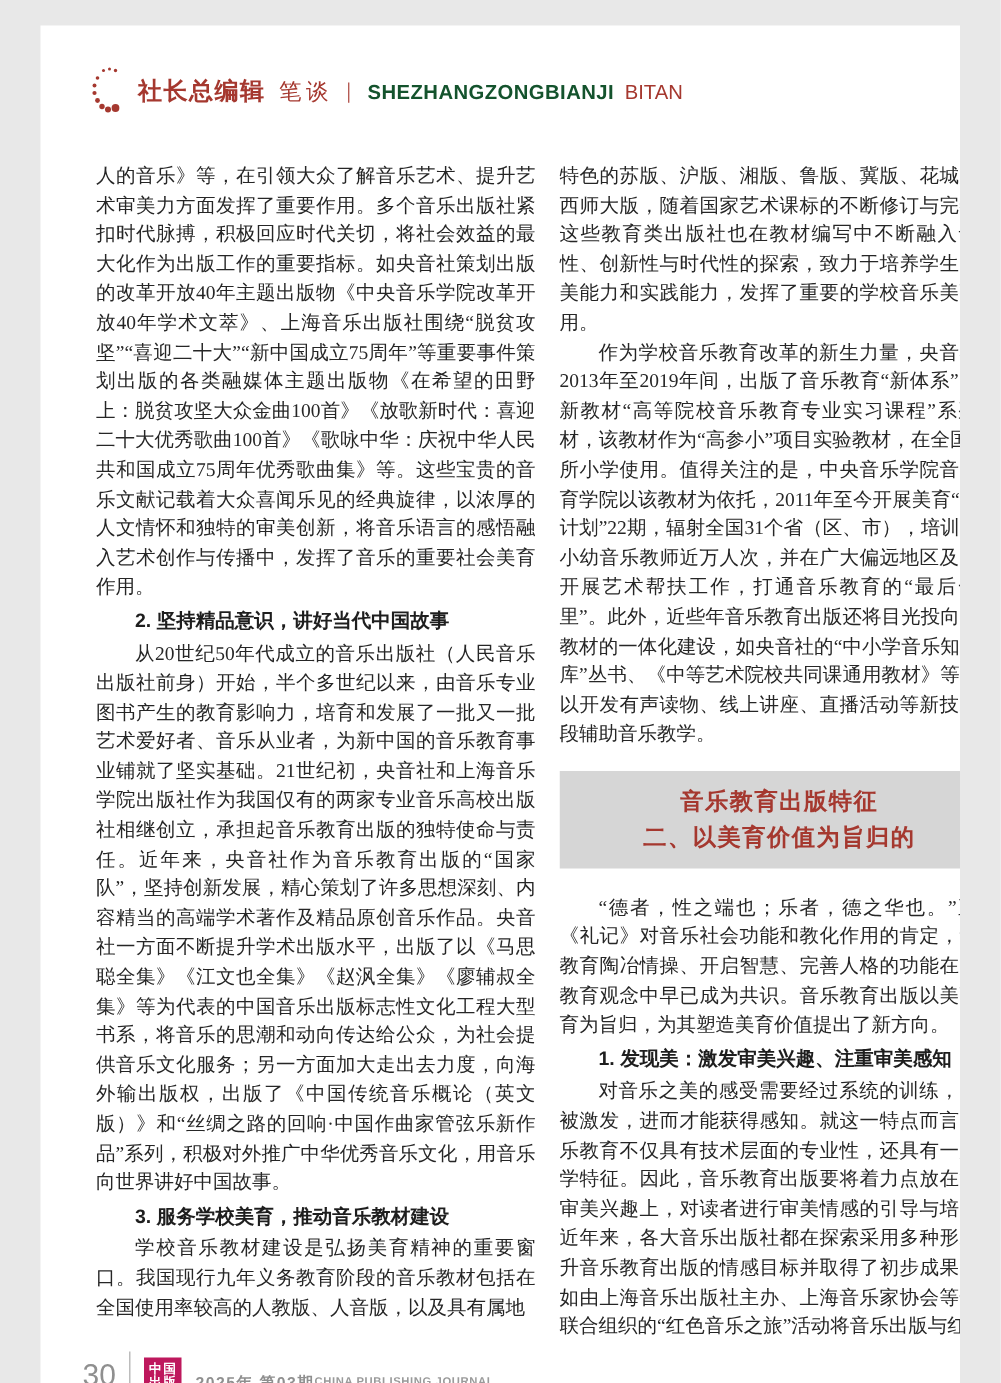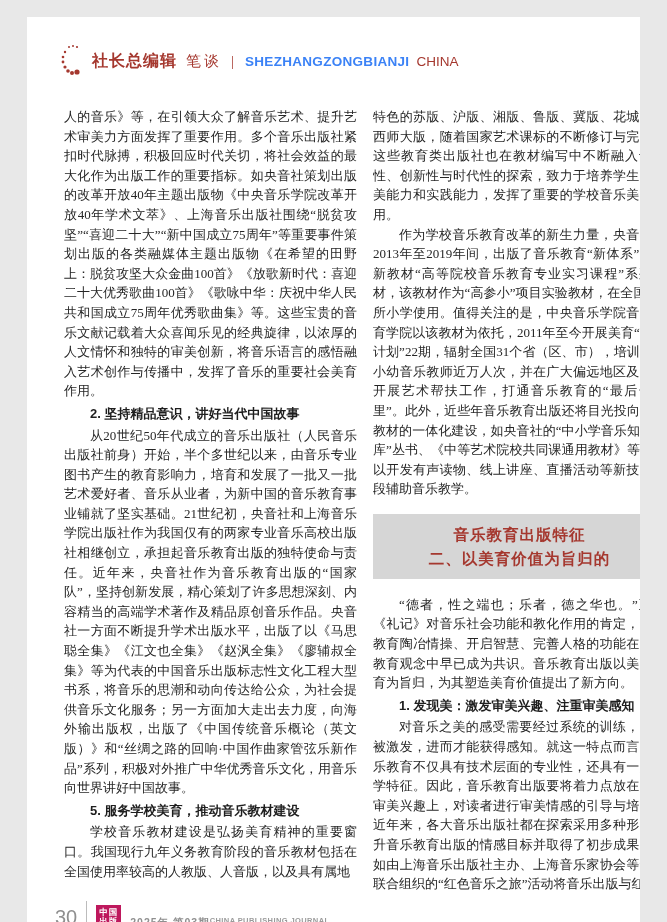--- a/index.html
+++ b/index.html
@@ -11,21 +11,21 @@
   
   .header {
     position:absolute; top:24px; left:32px;
     display:flex; align-items:center; gap:7px;
   }
   .dots-icon { flex:0 0 auto; margin-top:2px; }
   .hdr-cn-bold  { color:#a5382f; font-family:"Liberation Sans","DejaVu Sans",sans-serif;
                   font-weight:bold; font-size:16px; letter-spacing:1px; }
   .hdr-cn-reg   { color:#a5382f; font-size:15px; letter-spacing:3px; margin-left:2px; }
   .hdr-sep      { color:#a5382f; font-size:15px; margin:0 4px 0 2px; }
-  .hdr-en-bold  { color:#3b82f6; font-family:"Liberation Sans","DejaVu Sans",sans-serif;
+  .hdr-en-bold  { color:#14532d; font-family:"Liberation Sans","DejaVu Sans",sans-serif;
                   font-weight:bold; font-size:13.5px; letter-spacing:0.3px; }
   .hdr-en-reg   { color:#a5382f; font-family:"Liberation Sans","DejaVu Sans",sans-serif;
                   font-weight:normal; font-size:13.5px; }
   
   .col {
     position:absolute; top:90px; width:293px; height:786px; overflow:hidden;
     font-size:13px; line-height:19.6px; text-align:justify; color:#262626;
   }
   .col-left  { left:37px; }
   .col-right { left:346px; }
@@ -84,28 +84,28 @@
           <circle cx="9" cy="28" r="1.8"></circle>
           <circle cx="13" cy="30" r="2.0"></circle>
           <circle cx="18" cy="29" r="2.6"></circle>
         </g>
       </svg>
     </span>
     <span class="hdr-cn-bold">社长总编辑</span>
     <span class="hdr-cn-reg">笔谈</span>
     <span class="hdr-sep">|</span>
     <span class="hdr-en-bold">SHEZHANGZONGBIANJI</span>
-    <span class="hdr-en-reg">CHINA</span>
+    <span class="hdr-en-reg">BITAN</span>
   </div>
 
   <div class="col col-left">
     <p class="cont">人的音乐》等，在引领大众了解音乐艺术、提升艺术审美力方面发挥了重要作用。多个音乐出版社紧扣时代脉搏，积极回应时代关切，将社会效益的最大化作为出版工作的重要指标。如央音社策划出版的改革开放40年主题出版物《中央音乐学院改革开放40年学术文萃》、上海音乐出版社围绕“脱贫攻坚”“喜迎二十大”“新中国成立75周年”等重要事件策划出版的各类融媒体主题出版物《在希望的田野上：脱贫攻坚大众金曲100首》《放歌新时代：喜迎二十大优秀歌曲100首》《歌咏中华：庆祝中华人民共和国成立75周年优秀歌曲集》等。这些宝贵的音乐文献记载着大众喜闻乐见的经典旋律，以浓厚的人文情怀和独特的审美创新，将音乐语言的感悟融入艺术创作与传播中，发挥了音乐的重要社会美育作用。</p>
     <div class="sub">2. 坚持精品意识，讲好当代中国故事</div>
     <p class="para">从20世纪50年代成立的音乐出版社（人民音乐出版社前身）开始，半个多世纪以来，由音乐专业图书产生的教育影响力，培育和发展了一批又一批艺术爱好者、音乐从业者，为新中国的音乐教育事业铺就了坚实基础。21世纪初，央音社和上海音乐学院出版社作为我国仅有的两家专业音乐高校出版社相继创立，承担起音乐教育出版的独特使命与责任。近年来，央音社作为音乐教育出版的“国家队”，坚持创新发展，精心策划了许多思想深刻、内容精当的高端学术著作及精品原创音乐作品。央音社一方面不断提升学术出版水平，出版了以《马思聪全集》《江文也全集》《赵沨全集》《廖辅叔全集》等为代表的中国音乐出版标志性文化工程大型书系，将音乐的思潮和动向传达给公众，为社会提供音乐文化服务；另一方面加大走出去力度，向海外输出版权，出版了《中国传统音乐概论（英文版）》和“丝绸之路的回响·中国作曲家管弦乐新作品”系列，积极对外推广中华优秀音乐文化，用音乐向世界讲好中国故事。</p>
-    <div class="sub">5. 服务学校美育，推动音乐教材建设</div>
+    <div class="sub">3. 服务学校美育，推动音乐教材建设</div>
     <p class="para">学校音乐教材建设是弘扬美育精神的重要窗口。我国现行九年义务教育阶段的音乐教材包括在全国使用率较高的人教版、人音版，以及具有属地</p>
   </div>
 
   <div class="col col-right">
     <p class="cont">特色的苏版、沪版、湘版、鲁版、冀版、花城版、西师大版，随着国家艺术课标的不断修订与完善，这些教育类出版社也在教材编写中不断融入专业性、创新性与时代性的探索，致力于培养学生的审美能力和实践能力，发挥了重要的学校音乐美育作用。</p>
     <p class="para">作为学校音乐教育改革的新生力量，央音社在2013年至2019年间，出版了音乐教育“新体系”的创新教材“高等院校音乐教育专业实习课程”系列教材，该教材作为“高参小”项目实验教材，在全国220所小学使用。值得关注的是，中央音乐学院音乐教育学院以该教材为依托，2011年至今开展美育“国培计划”22期，辐射全国31个省（区、市），培训大中小幼音乐教师近万人次，并在广大偏远地区及乡村开展艺术帮扶工作，打通音乐教育的“最后一公里”。此外，近些年音乐教育出版还将目光投向音乐教材的一体化建设，如央音社的“中小学音乐知识文库”丛书、《中等艺术院校共同课通用教材》等，并以开发有声读物、线上讲座、直播活动等新技术手段辅助音乐教学。</p>
     <div class="section-box">
       <div class="line">音乐教育出版特征</div>
       <div class="line">二、以美育价值为旨归的</div>
     </div>

